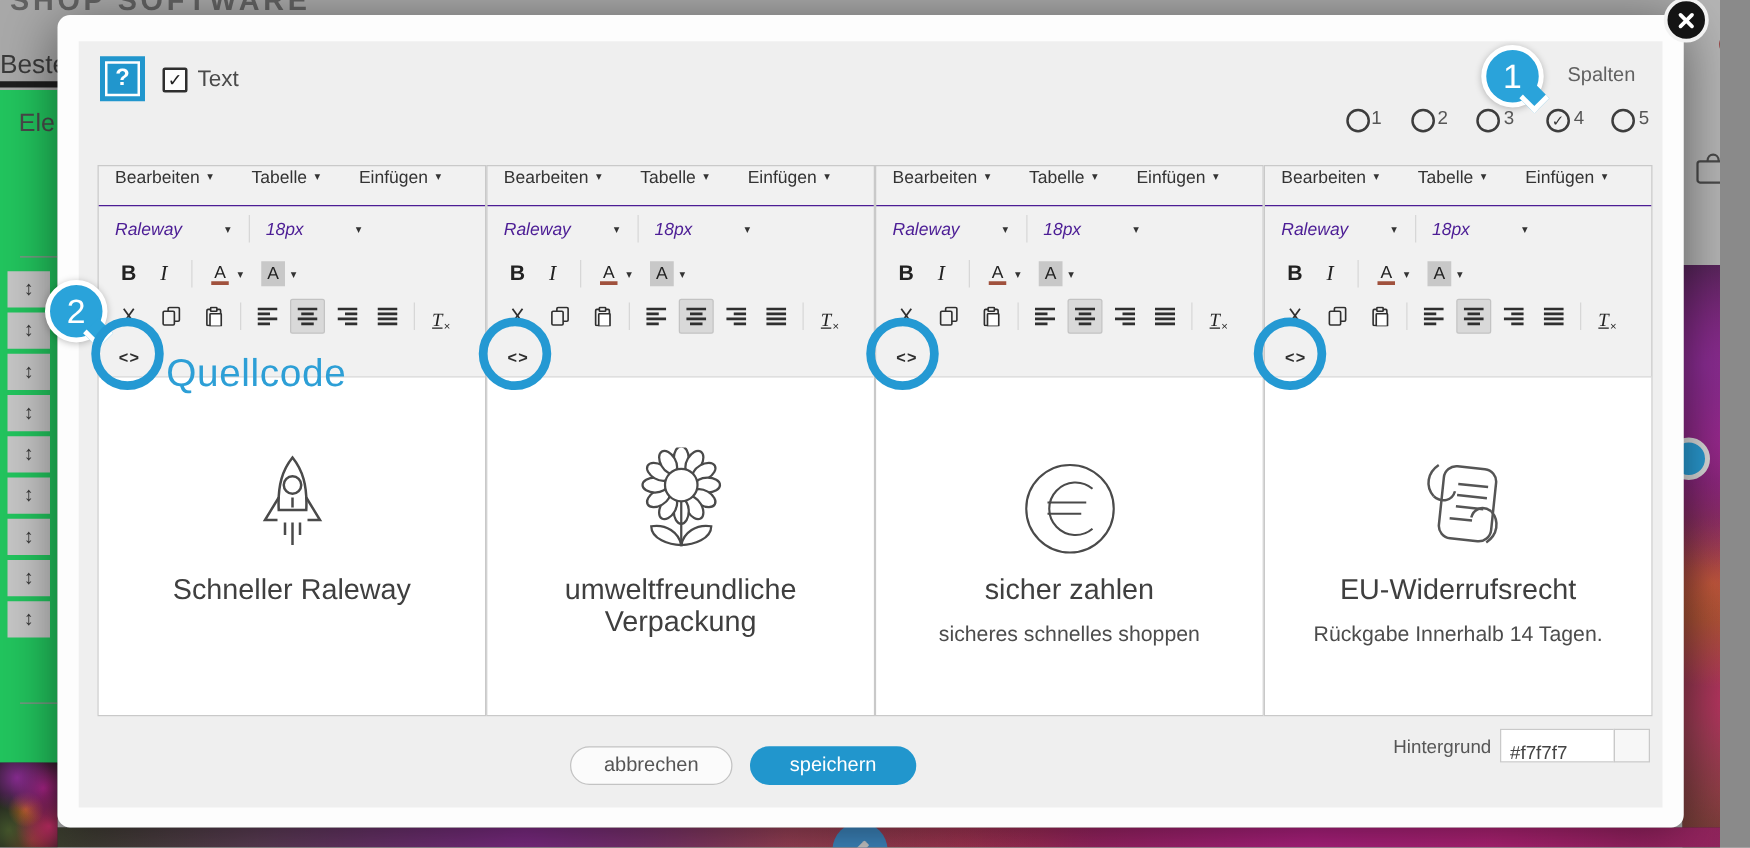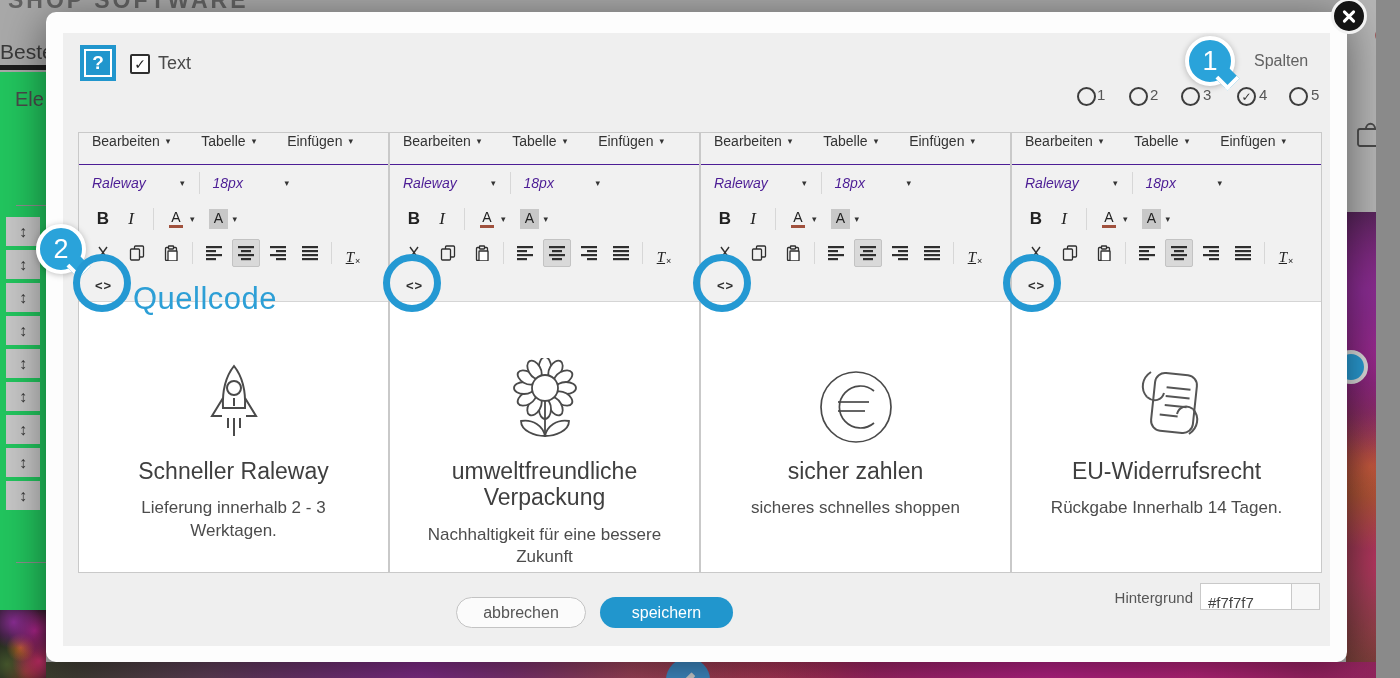--- a/index.html
+++ b/index.html
@@ -263,21 +263,20 @@
             <circle cx="32" cy="26" r="7"></circle>
             <path d="M32 36 L32 44"></path>
             <path d="M21 36 L10 54 L20 54"></path>
             <path d="M43 36 L54 54 L44 54"></path>
             <path d="M26 56 L26 66"></path>
               <path d="M32 56 L32 74"></path>
               <path d="M38 56 L38 66"></path>
           </svg>
         </div>
         <div class="col-title">Schneller Raleway</div>
-        <div class="col-body">Lieferung innerhalb 2 - 3 Werktagen.</div>
       </div>
     </div>
 
     <div class="editor" style="left:343px">
       <div class="ed-menubar">
         <span class="menu-item">
             <span>Bearbeiten</span>
             <span class="caret">▾</span>
           </span>
         <span class="menu-item">
@@ -388,21 +387,20 @@
             <ellipse cx="36" cy="9" rx="6" ry="10" transform="rotate(270 36 30)"></ellipse>
             <ellipse cx="36" cy="9" rx="6" ry="10" transform="rotate(300 36 30)"></ellipse>
             <ellipse cx="36" cy="9" rx="6" ry="10" transform="rotate(330 36 30)"></ellipse>
             <circle cx="36" cy="30" r="13"></circle>
             <path d="M36 43 L36 78" fill="none"></path>
             <path d="M36 78 C26 78 12 73 12 63 C24 61 34 68 36 78 Z"></path>
             <path d="M36 78 C46 78 60 73 60 63 C48 61 38 68 36 78 Z"></path>
           </svg>
         </div>
         <div class="col-title">umweltfreundliche Verpackung</div>
-        <div class="col-body">Nachhaltigkeit für eine bessere Zukunft</div>
       </div>
     </div>
 
     <div class="editor" style="left:654px">
       <div class="ed-menubar">
         <span class="menu-item">
             <span>Bearbeiten</span>
             <span class="caret">▾</span>
           </span>
         <span class="menu-item">

